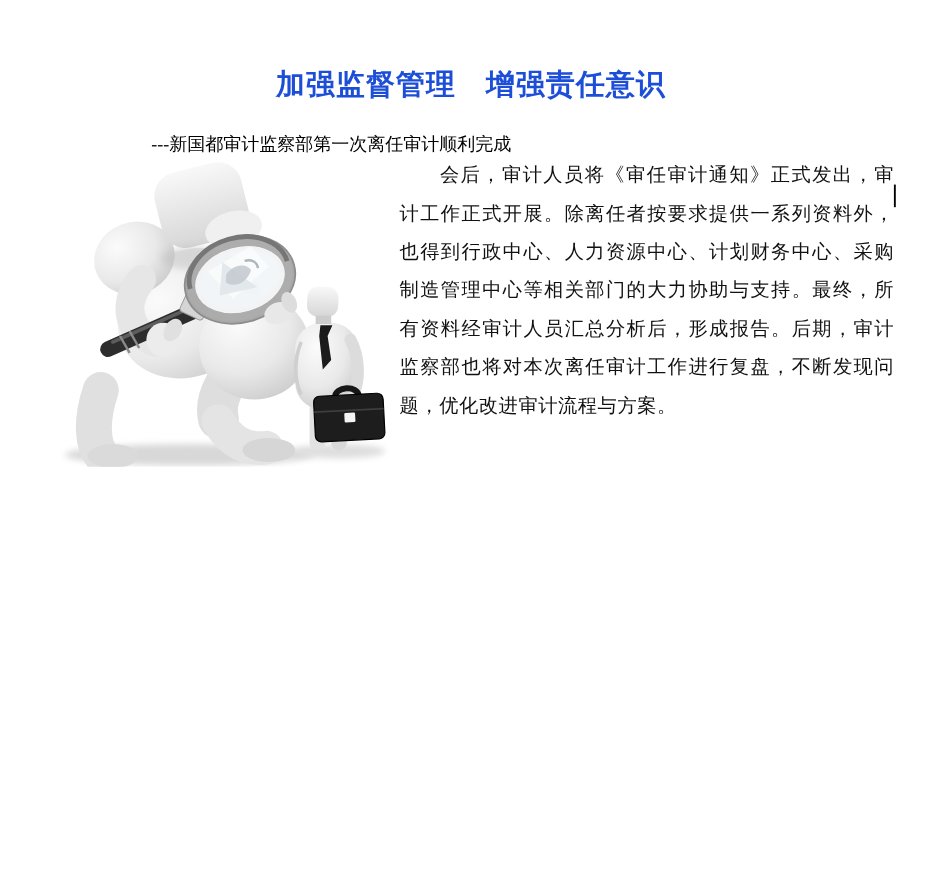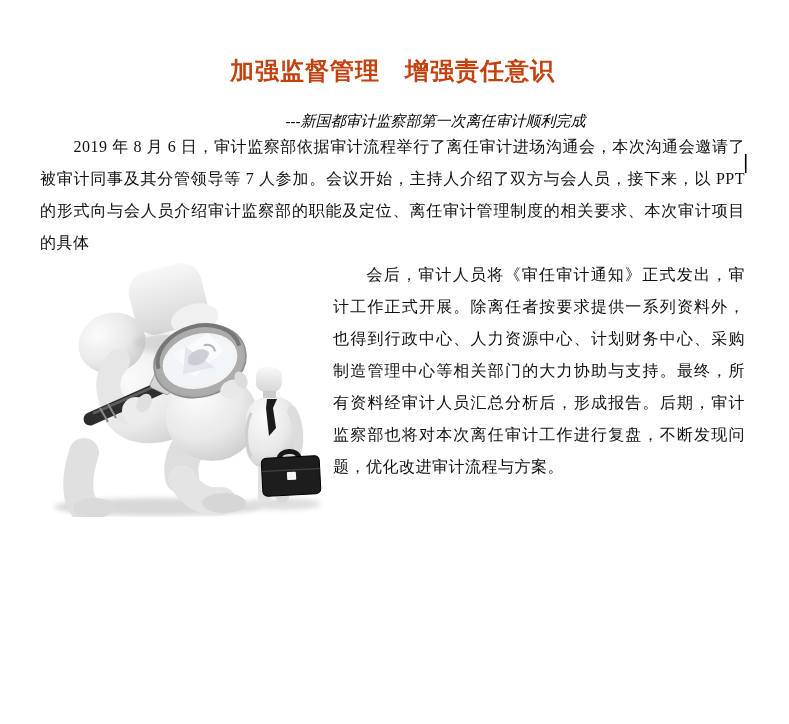--- a/index.html
+++ b/index.html
@@ -15,29 +15,27 @@
     position:absolute; top:0; left:0; right:0; bottom:0;
     padding:56px 44px 0 40px;
     box-sizing:border-box;
   }
   .doc-title {
     margin:0;
     font-size:24px; line-height:30px;
     font-weight:bold;
     text-align:center;
     letter-spacing:1px;
-    color:#c2410c;
+    color:#1d4ed8;
   }
   .doc-subtitle {
     margin-top:25px;
     font-size:15px; line-height:20px;
-    text-align:center;
     padding-left:86px; 
     color:#000000;
-    font-style:italic;
   }
   .body-text p {
     margin:0;
     font-size:16px;
     line-height:32px;
     text-align:justify;
     letter-spacing:0.5px;
   }
   .p-first { margin-top:14px !important; }
   .indent { text-indent:2.1em; }
@@ -65,21 +63,20 @@
 
 <div class="page">
   <div class="doc">
 
     <h1 class="doc-title">加强监督管理　增强责任意识</h1>
 
     <div class="doc-subtitle">---新国都审计监察部第一次离任审计顺利完成</div>
 
     <div class="body-text">
 
-      <p class="indent">2019 年 8 月 6 日，审计监察部依据审计流程举行了离任审计进场沟通会，本次沟通会邀请了被审计同事及其分管领导等 7 人参加。会议开始，主持人介绍了双方与会人员，接下来，以 PPT 的形式向与会人员介绍审计监察部的职能及定位、离任审计管理制度的相关要求、本次审计项目的具体</p>
 
       <div class="wrapzone">
 
         <div class="illustration">
 
           <svg width="285" height="256" viewBox="0 0 285 256" xmlns="http://www.w3.org/2000/svg">
             <defs>
               <radialGradient id="gBody" cx="35%" cy="28%" r="85%">
                 <stop offset="0%" stop-color="#fbfbfb"></stop>
                 <stop offset="55%" stop-color="#e9e9e9"></stop>

